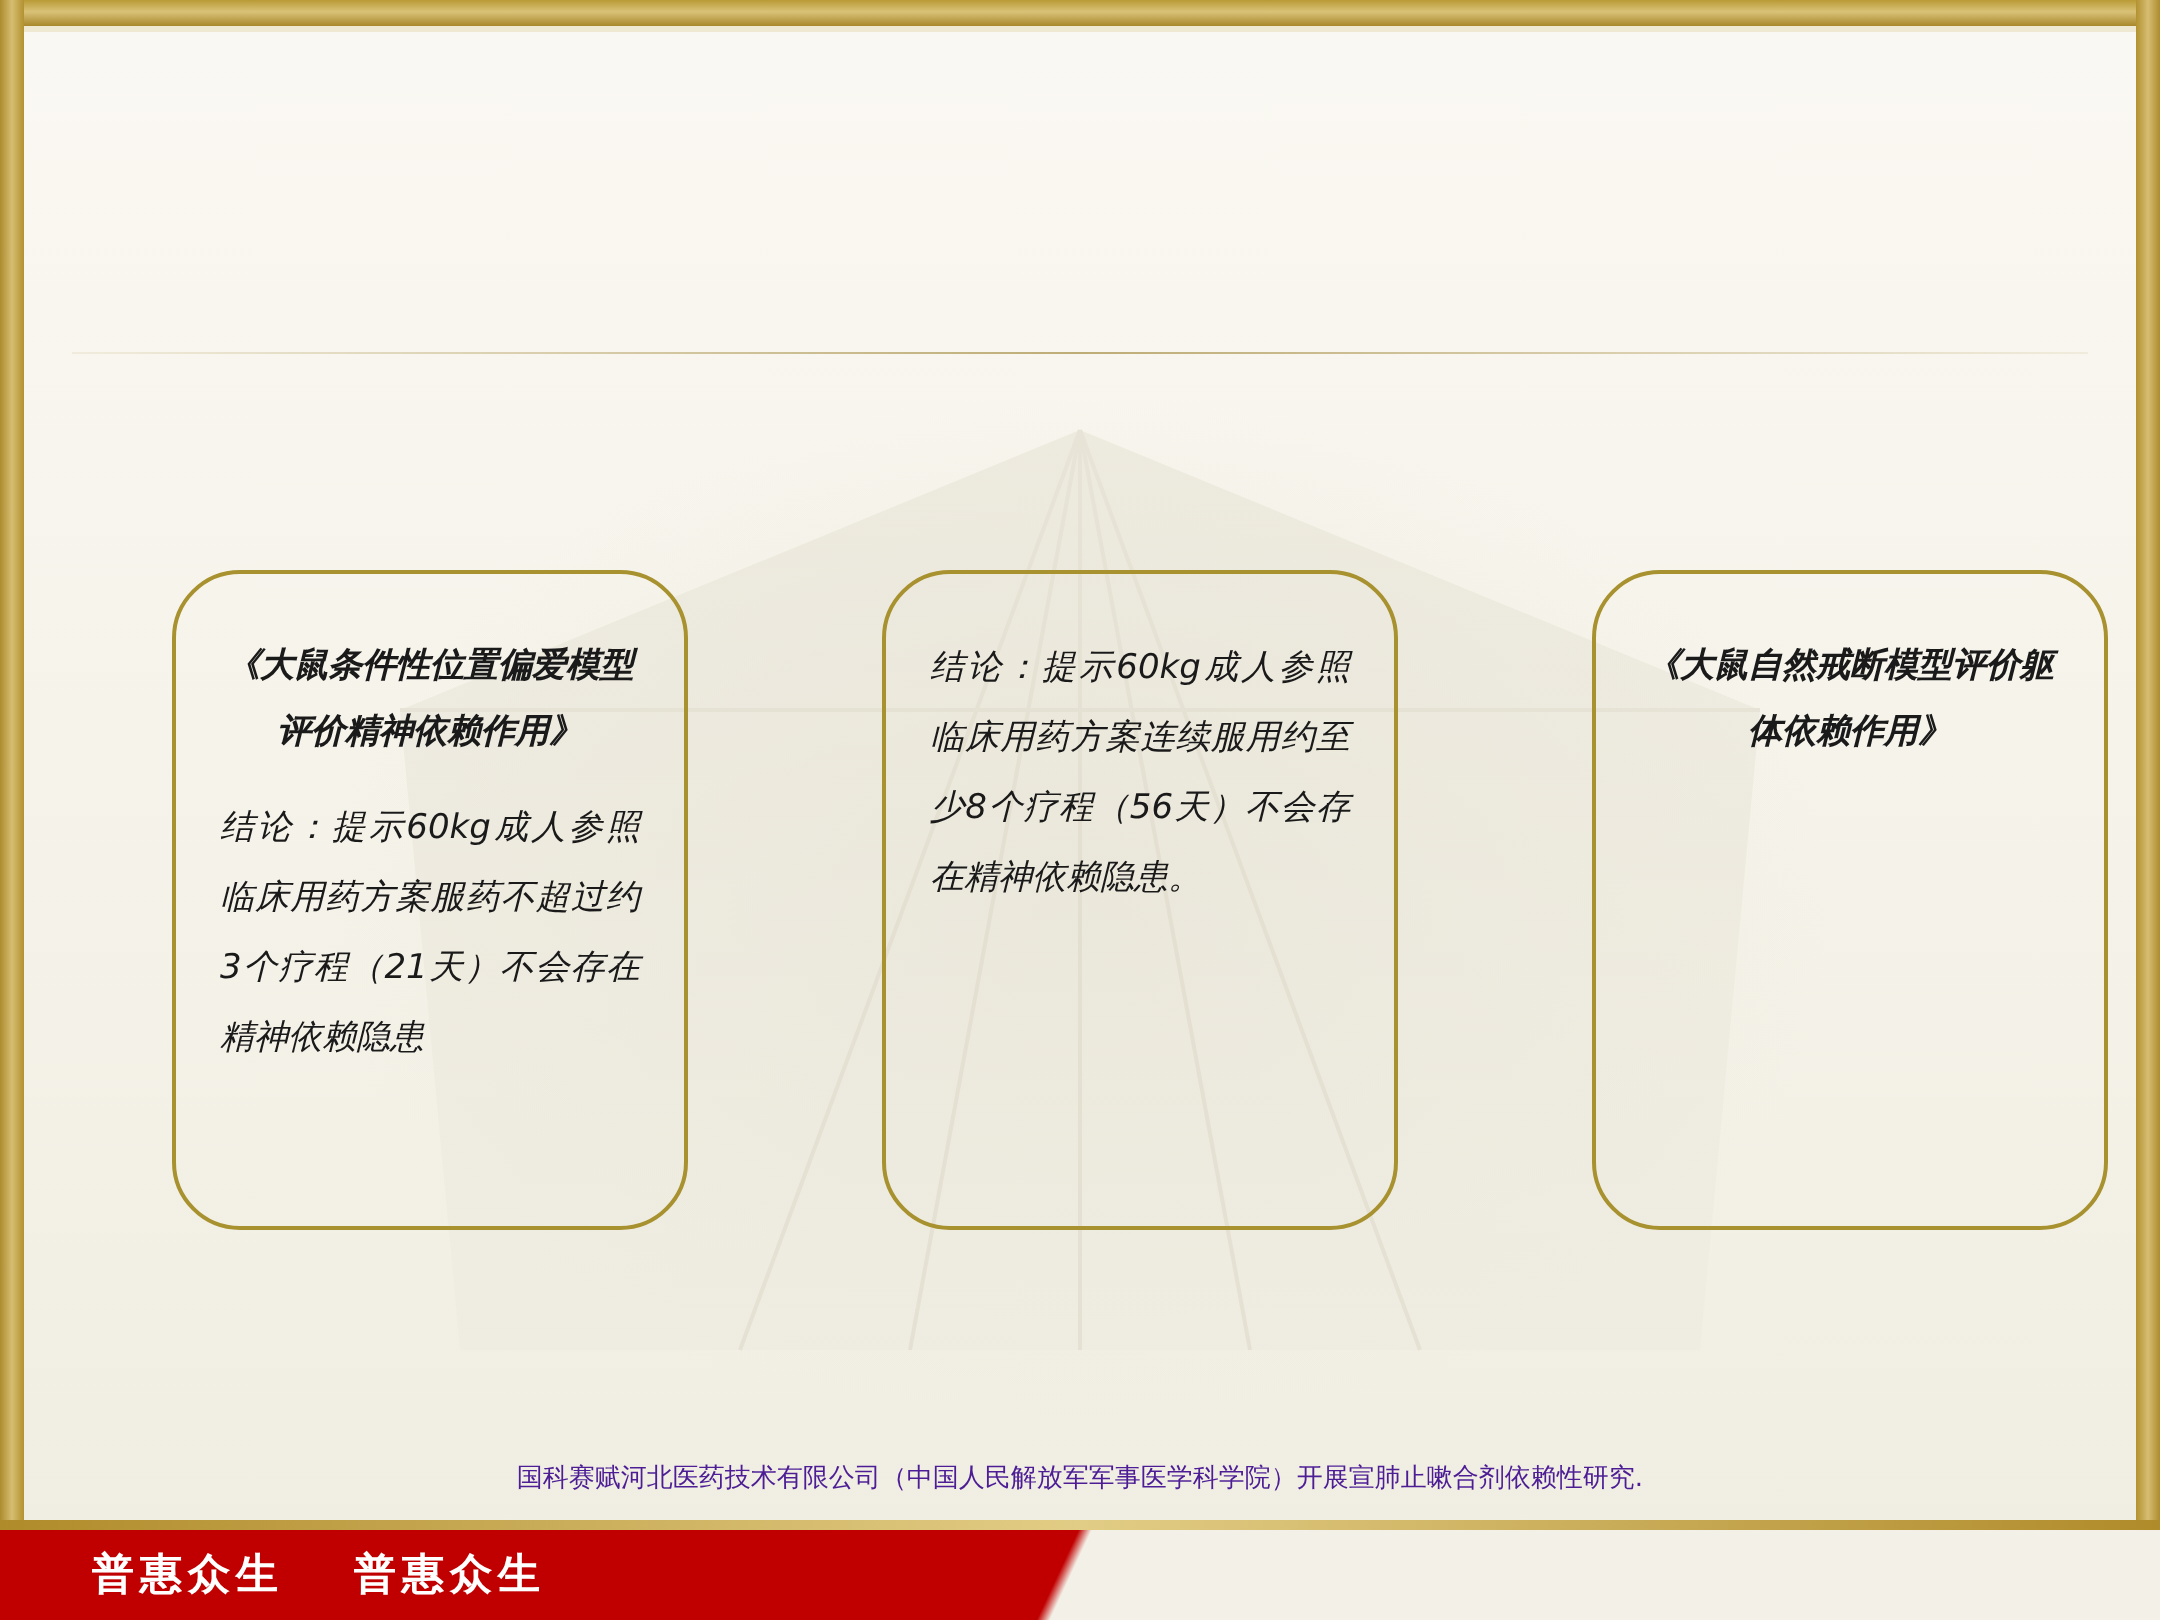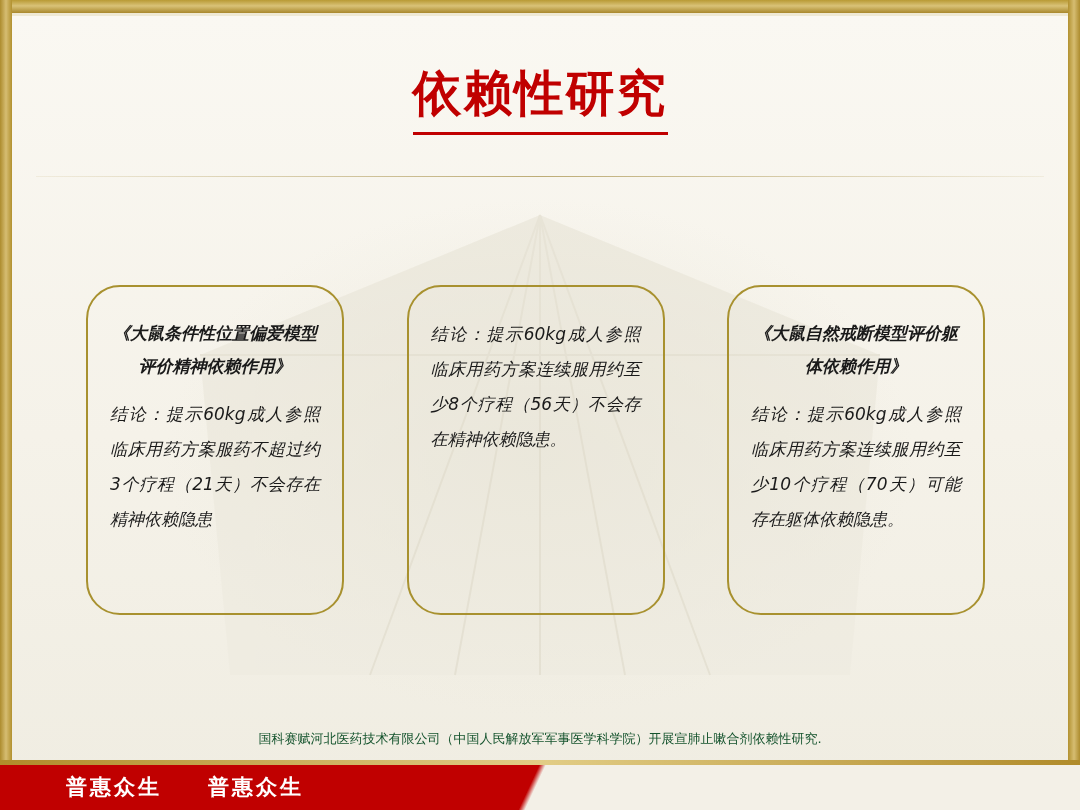--- a/index.html
+++ b/index.html
@@ -106,21 +106,21 @@
     width: 1008px;
     height: 1px;
     background: linear-gradient(to right, rgba(196,178,120,0.15), rgba(170,148,78,0.75), rgba(196,178,120,0.15));
   }
 
   
   .cards {
     position: absolute;
     top: 285px;
     left: 86px;
-    width: 899px;
+    width: 968px;
     display: flex;
     justify-content: space-between;
   }
   .card {
     width: 258px;
     min-height: 330px;
     border: 2px solid #a8912f;
     border-radius: 34px;
     box-sizing: border-box;
     padding: 30px 22px 24px 22px;
@@ -149,21 +149,21 @@
 
   
   .footnote {
     position: absolute;
     top: 730px;
     left: 0;
     width: 1080px;
     text-align: center;
     font-family: "DejaVu Sans", "Liberation Sans", sans-serif;
     font-size: 13px;
-    color: #14532d;
+    color: #4c1d95;
   }
 
   
   .bottom-bar {
     position: absolute;
     bottom: 0; left: 0;
     width: 1080px;
     height: 45px;
     background: #c00000;
   }
@@ -180,27 +180,26 @@
     left: 460px;
     width: 640px;
     height: 45px;
     background: linear-gradient(115deg, rgba(255,255,255,0) 0%, rgba(255,255,255,0) 12%, #f3f0e7 13%, #f3f0e7 100%);
   }
   .slogan {
     position: absolute;
     bottom: 9px;
     left: 46px;
     display: flex;
-    gap: 46px;
+    gap: 35px;
     font-family: Liberation Sans, sans-serif;
     font-size: 21px;
     font-weight: bold;
     color: #ffffff;
     letter-spacing: 3px;
-    margin-left: 20px;
   }
 </style>
 </head>
 <body>
 
 <div class="slide">
 
   <div class="bg-wash"></div>
 
   <div class="fan">
@@ -221,40 +220,36 @@
         <path d="M10 150 L690 150"></path>
       </g>
     </svg>
   </div>
 
   <div class="top-band"></div>
   <div class="top-band-inner"></div>
   <div class="left-band"></div>
   <div class="right-band"></div>
 
-  <div class="title-wrap">
-    <div class="title">依赖性研究</div>
-  </div>
 
   <div class="hr-line"></div>
 
   <div class="cards">
 
     <div class="card">
       <p class="card-title">《大鼠条件性位置偏爱模型评价精神依赖作用》</p>
       <p class="card-body">结论：提示60kg成人参照临床用药方案服药不超过约3个疗程（21天）不会存在精神依赖隐患</p>
     </div>
 
     <div class="card">
       <p class="card-body">结论：提示60kg成人参照临床用药方案连续服用约至少8个疗程（56天）不会存在精神依赖隐患。</p>
     </div>
 
     <div class="card">
       <p class="card-title">《大鼠自然戒断模型评价躯体依赖作用》</p>
-      <p class="card-body">结论：提示60kg成人参照临床用药方案连续服用约至少10个疗程（70天）可能存在躯体依赖隐患。</p>
     </div>
 
   </div>
 
   <div class="footnote">国科赛赋河北医药技术有限公司（中国人民解放军军事医学科学院）开展宣肺止嗽合剂依赖性研究.</div>
 
   <div class="bottom-bar-gold"></div>
   <div class="bottom-bar">
     <div class="bottom-swoosh"></div>
   </div>

